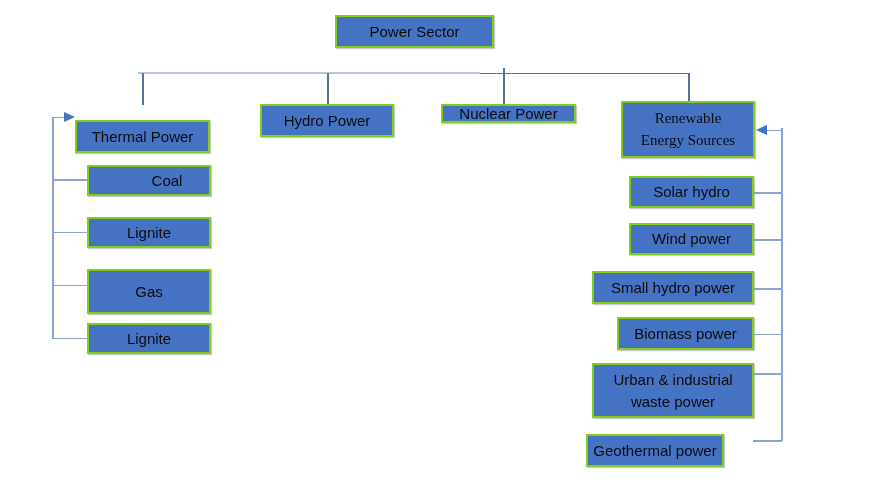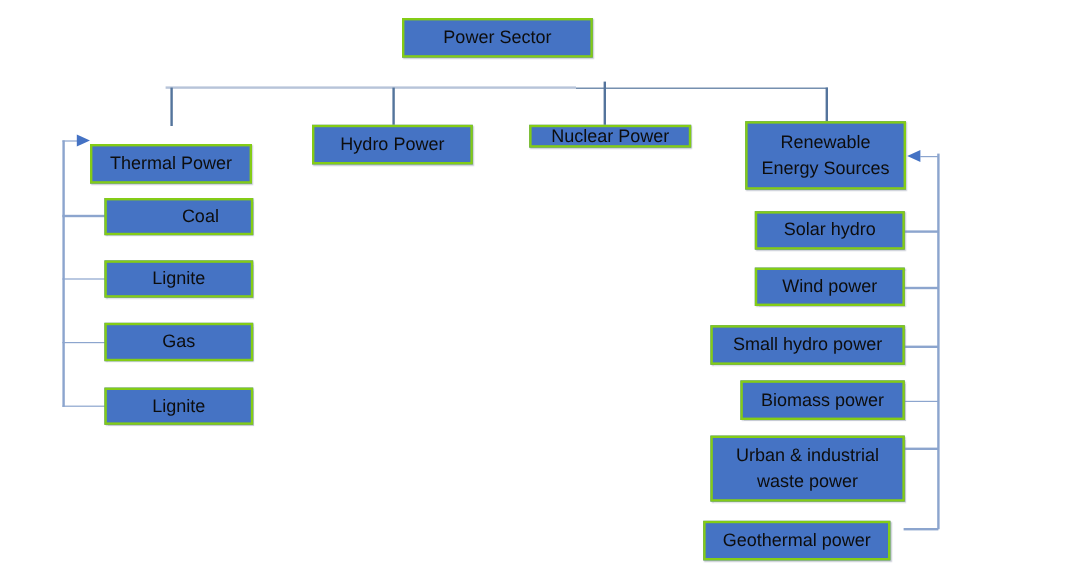--- a/index.html
+++ b/index.html
@@ -73,29 +73,29 @@
   <div class="hline c-mid" style="left:754px;top:288px;width:28px;"></div>
   <div class="hline c-mid" style="left:754px;top:333.5px;width:28px;"></div>
   <div class="hline c-mid" style="left:754px;top:373px;width:28px;"></div>
   <div class="hline c-mid" style="left:753px;top:440px;width:29px;"></div>
 
   <div class="box" style="left:335px;top:15px;width:159px;height:33px;">Power Sector</div>
 
   <div class="box" style="left:75px;top:105px;width:135px;height:33px;margin-top:15px;">Thermal Power</div>
   <div class="box" style="left:260px;top:104px;width:134px;height:33px;">Hydro Power</div>
   <div class="box" style="left:441px;top:104px;width:135px;height:19px;">Nuclear Power</div>
-  <div class="box" style="left:621px;top:101px;width:134px;height:57px;">Renewable
+  <div class="box" style="left:621px;top:101px;width:134px;height:57px;font-family:Liberation Serif, serif;">Renewable
 Energy Sources</div>
 
   <div class="box" style="left:87px;top:165px;width:124px;height:31px;padding-left:36px;">Coal</div>
   <div class="box" style="left:87px;top:217px;width:124px;height:31px;">Lignite</div>
-  <div class="box" style="left:87px;top:269px;width:124px;height:32px;">Gas</div>
+  <div class="box" style="left:87px;top:269px;width:124px;height:45px;">Gas</div>
   <div class="box" style="left:87px;top:323px;width:124px;height:31px;">Lignite</div>
 
   <div class="box" style="left:629px;top:176px;width:125px;height:32px;">Solar hydro</div>
   <div class="box" style="left:629px;top:223px;width:125px;height:32px;">Wind power</div>
   <div class="box" style="left:617px;top:317px;width:137px;height:33px;">Biomass power</div>
   <div class="box" style="left:592px;top:271px;width:162px;height:33px;">Small hydro power</div>
   <div class="box" style="left:592px;top:363px;width:162px;height:55px;">Urban &amp; industrial
 waste power</div>
-  <div class="box" style="left:586px;top:434px;width:156px;height:33px;">Geothermal power</div>
+  <div class="box" style="left:586px;top:434px;width:138px;height:33px;">Geothermal power</div>
 
 </div>
 
 </body></html>

